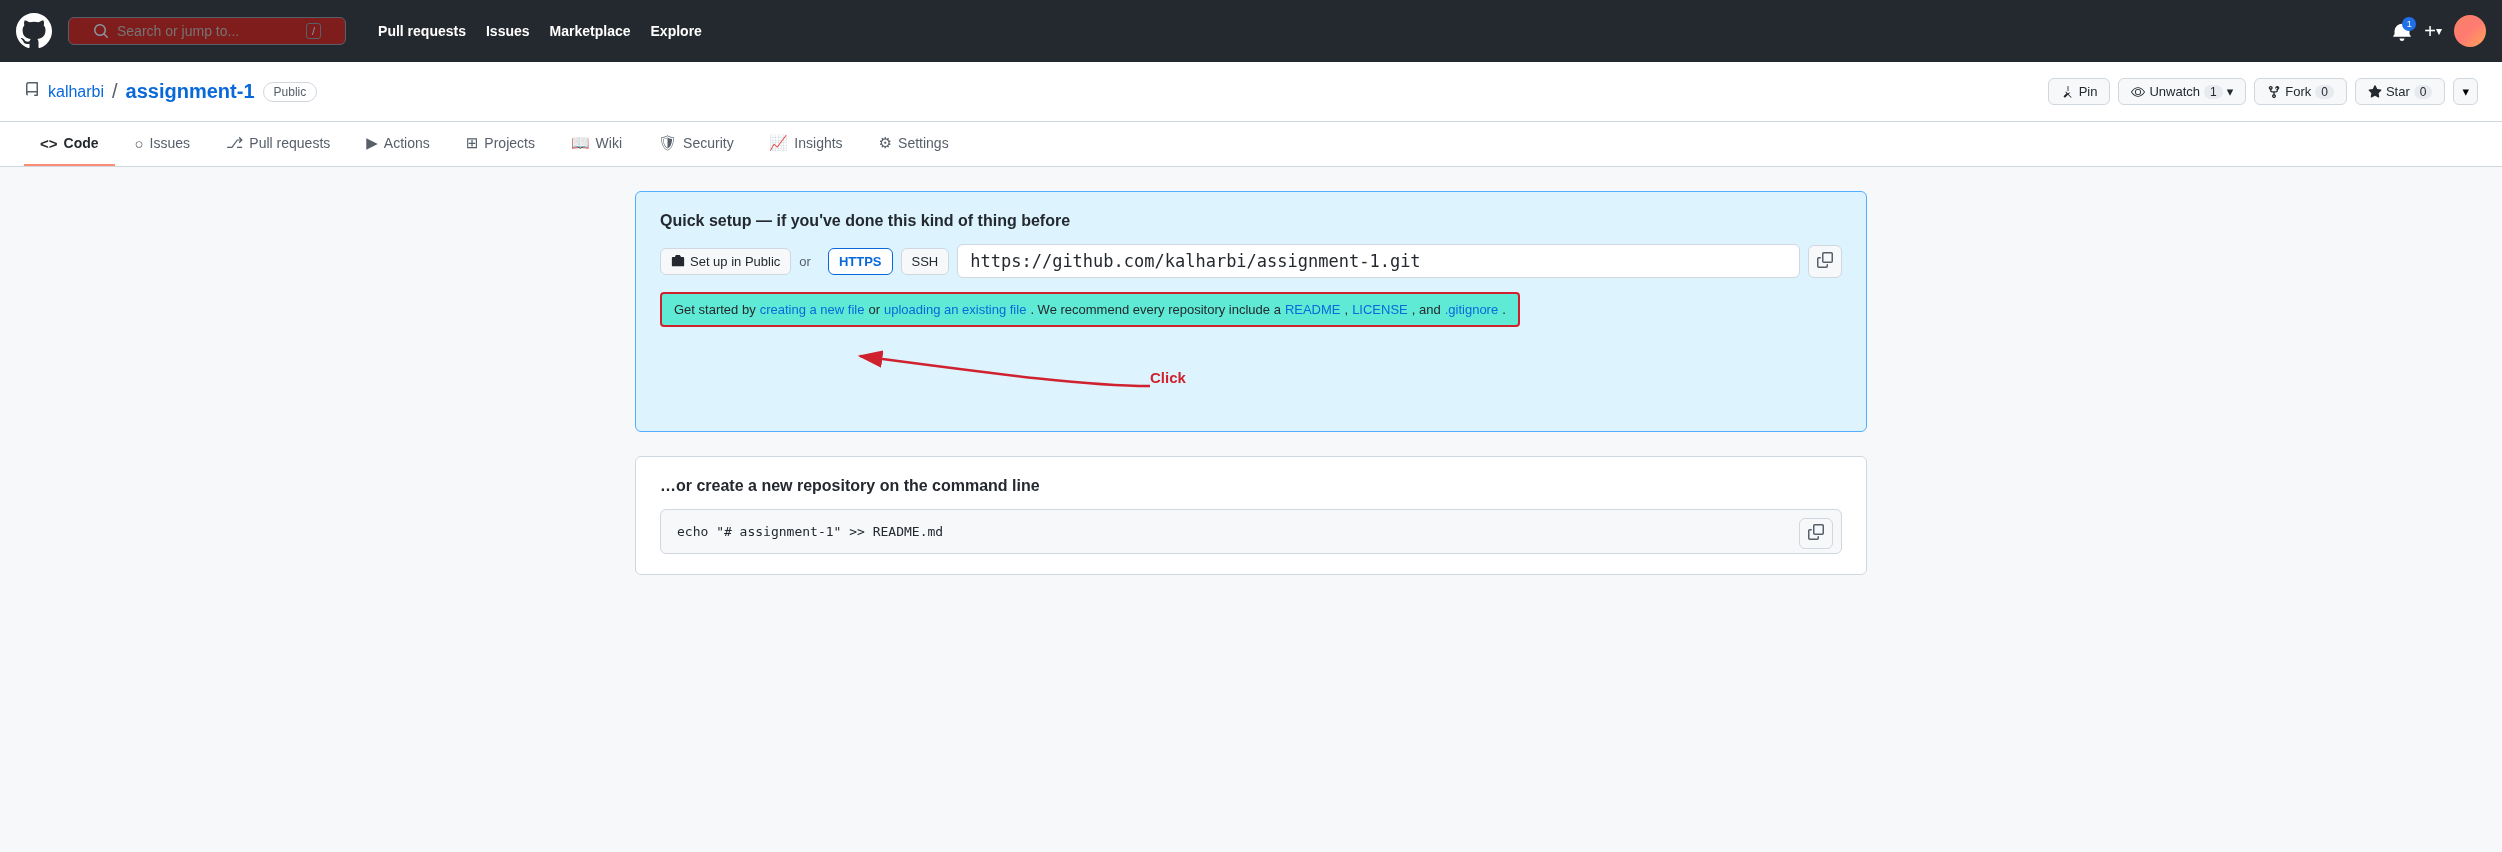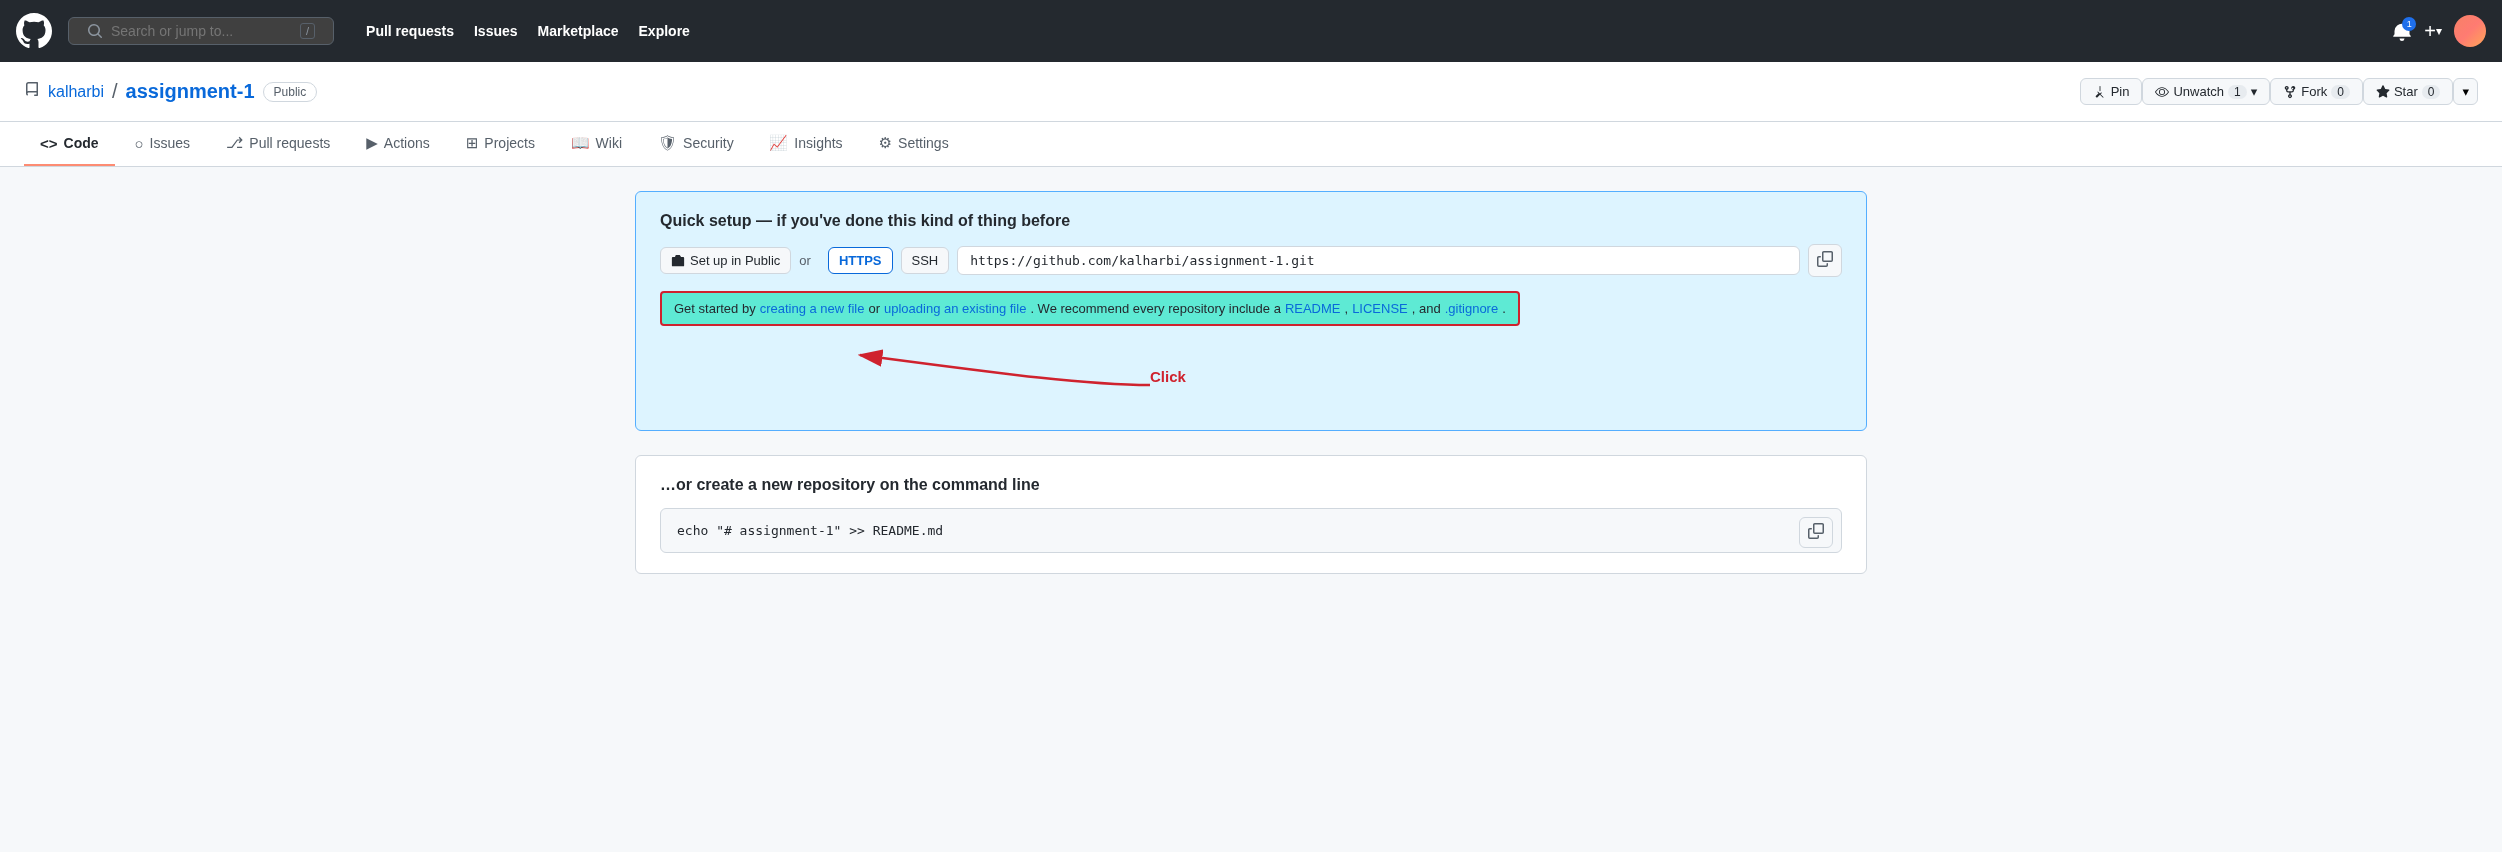--- a/index.html
+++ b/index.html
@@ -9,24 +9,24 @@
     .top-nav {
       background: #24292f;
       display: flex;
       align-items: center;
       padding: 0 16px;
       height: 62px;
       gap: 16px;
     }
     .search-box {
       display: flex; align-items: center;
-      background: #404040;
+      background: #7f1d1d;
       border: 1px solid #57606a;
       border-radius: 6px;
-      padding: 5px 18px;
+      padding: 5px 24px;
       gap: 8px;
       min-width: 260px;
     }
     .search-box input {
       background: transparent;
       border: none; outline: none;
       color: #8b949e;
       font-size: 14px;
       flex: 1;
     }
@@ -86,21 +86,21 @@
     .repo-separator { color: #57606a; font-size: 20px; font-weight: 300; }
     .repo-name { color: #0969da; font-size: 20px; font-weight: 700; text-decoration: none; }
     .repo-badge {
       border: 1px solid #d0d7de;
       border-radius: 20px;
       color: #57606a;
       font-size: 12px;
       padding: 2px 10px;
     }
     .repo-header-actions {
-      display: flex; align-items: center; 
+      display: flex; align-items: center; gap: 8px;
     }
     .header-btn {
       display: flex; align-items: center; gap: 4px;
       border: 1px solid #d0d7de;
       border-radius: 6px;
       background: #f6f8fa;
       padding: 5px 12px;
       font-size: 13px;
       cursor: pointer;
       color: #24292f;
@@ -186,21 +186,21 @@
     }
     .url-separator {
       color: #57606a; font-size: 13px;
     }
     .url-input {
       flex: 1;
       border: 1px solid #d0d7de;
       border-radius: 6px;
       background: #fff;
       padding: 6px 12px;
-      font-size: 13px;
+      font-size: 17px;
       font-family: monospace;
       color: #24292f;
     }
     .copy-btn {
       border: 1px solid #d0d7de;
       border-radius: 6px;
       background: #f6f8fa;
       padding: 6px 8px;
       cursor: pointer;
       font-size: 14px;

